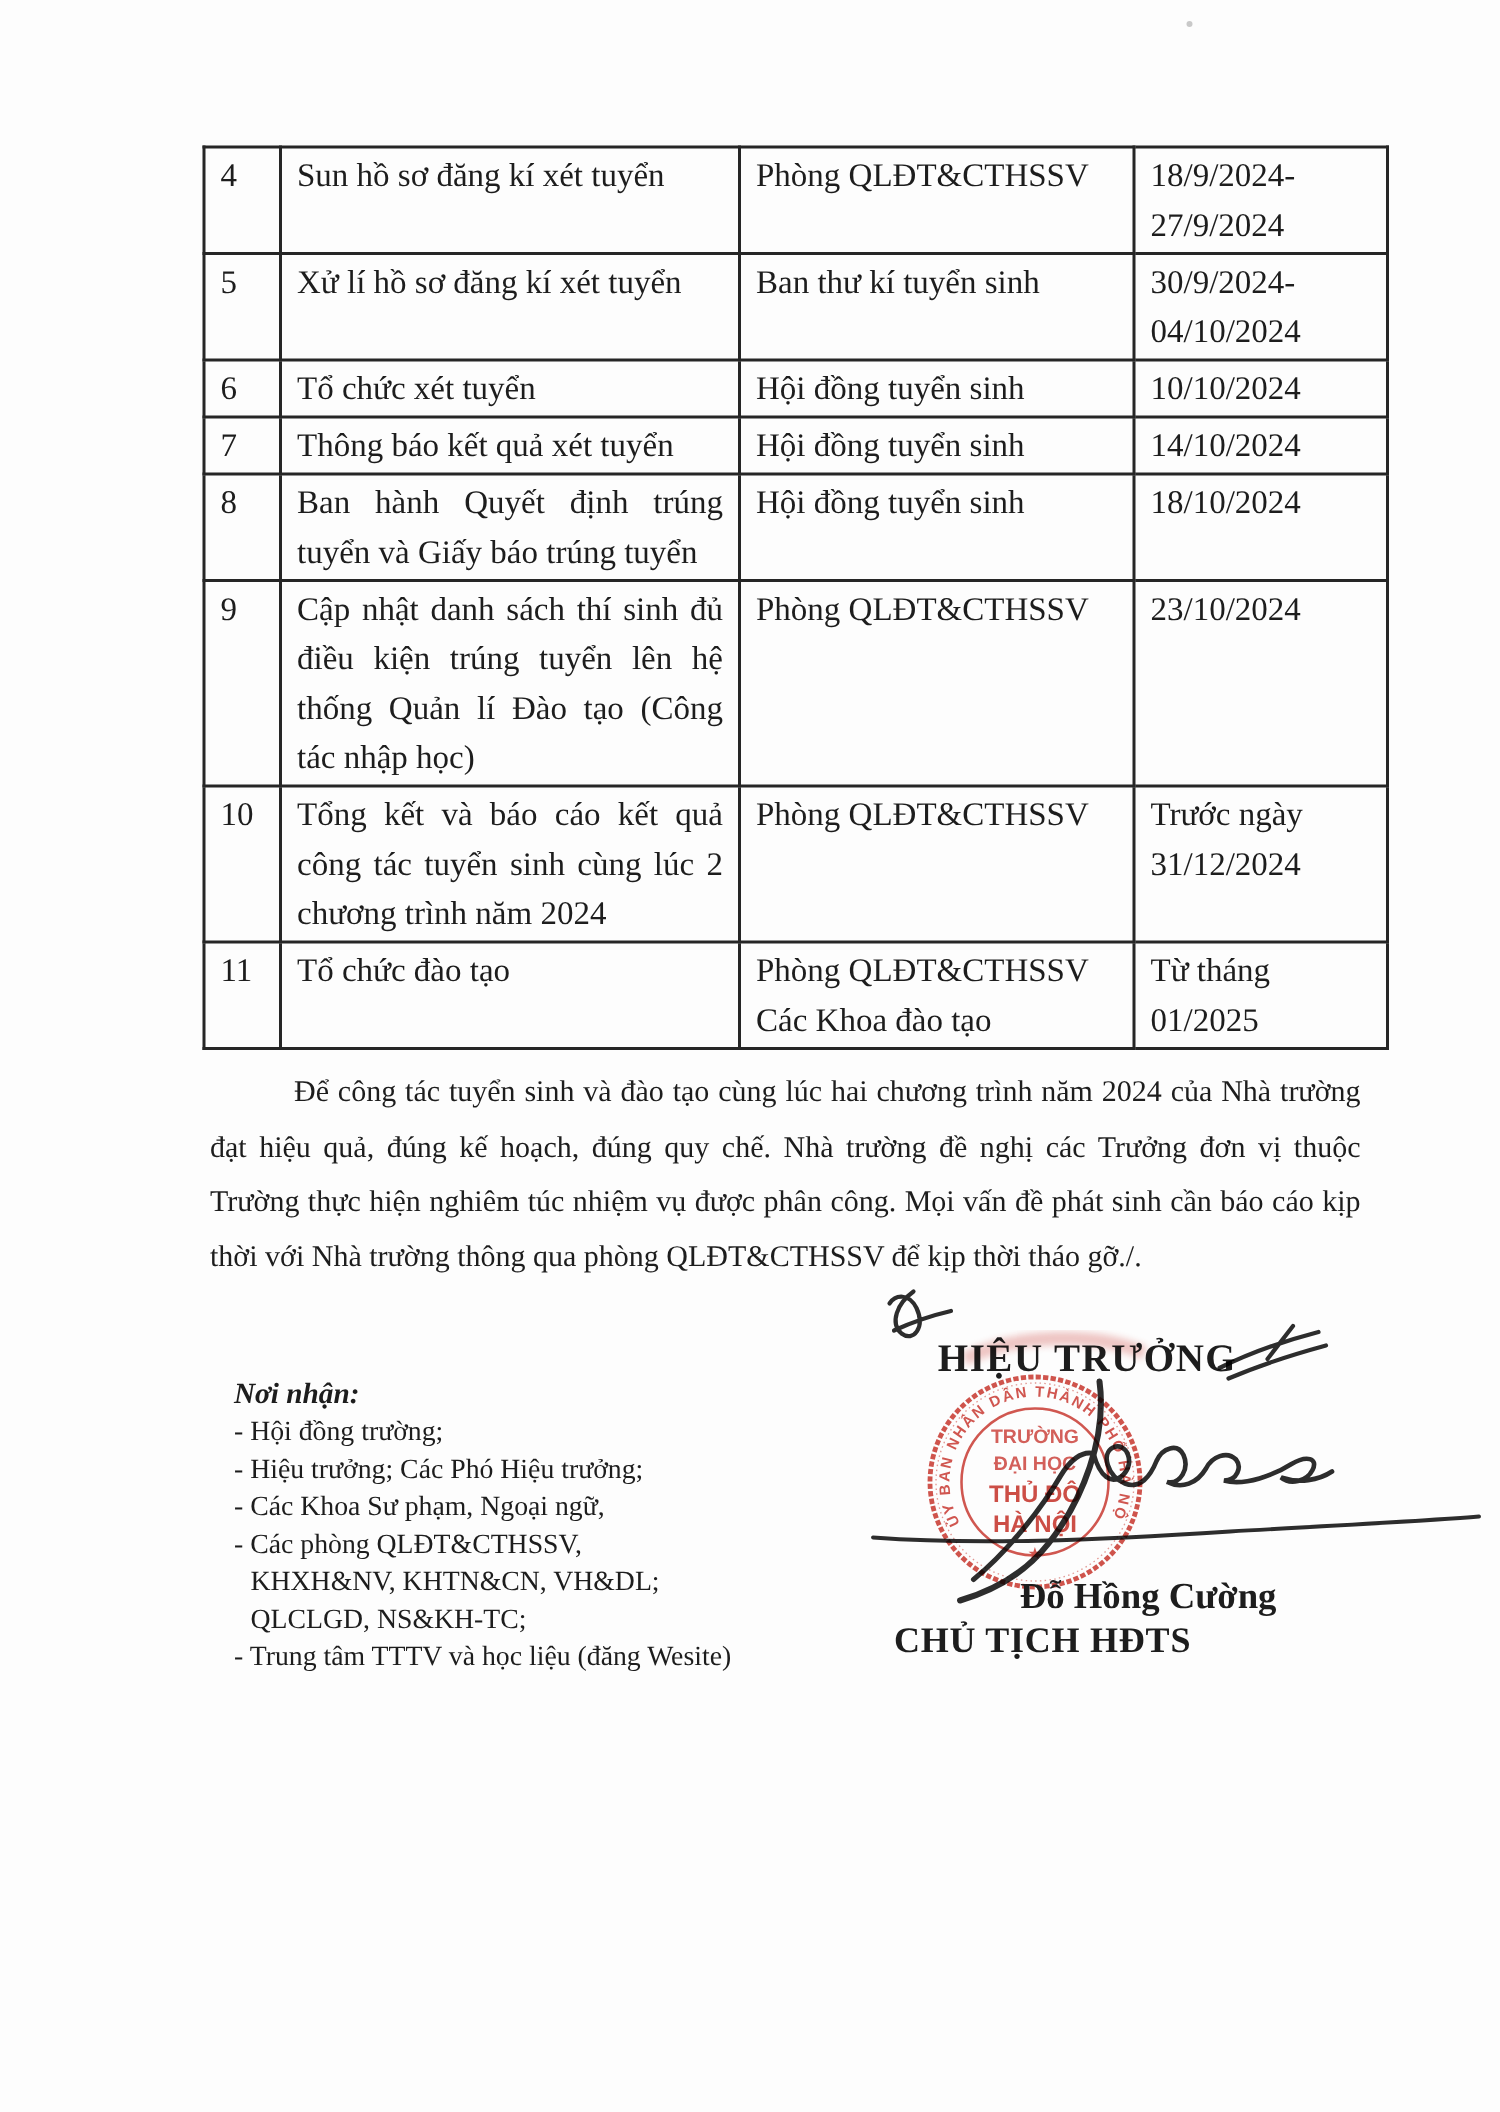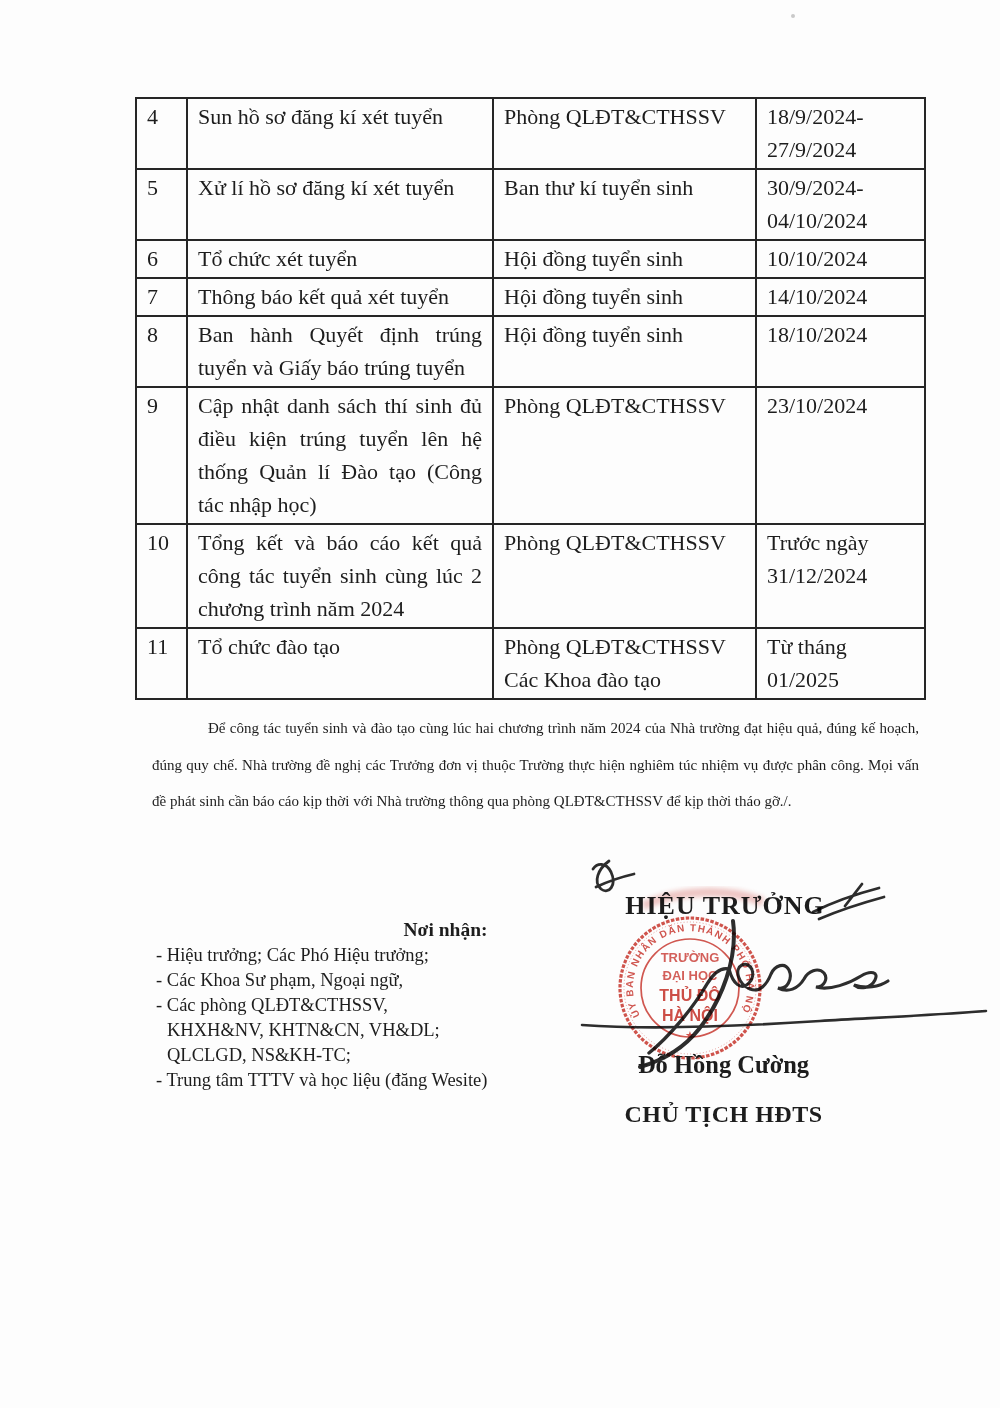--- a/index.html
+++ b/index.html
@@ -21,39 +21,39 @@
   }
   col.w-no{width:51px;}
   col.w-task{width:306px;}
   col.w-unit{width:263px;}
   col.w-time{width:169px;}
   td.c-no{padding-left:9px;}
   td.c-task{text-align:justify;}
   td.c-time{padding-left:7px;padding-right:4px;}
   
   .body-par{
-    position:absolute;left:152px;top:710px;width:767px;margin:0;
-    font-size:15px;line-height:36.5px;text-align:justify;text-indent:56px;
+    position:absolute;left:140px;top:710px;width:767px;margin:0;
+    font-size:20px;line-height:36.5px;text-align:justify;text-indent:56px;
   }
   
   .recipients{position:absolute;left:156px;top:916px;font-size:18.5px;line-height:25px;}
-  .recipients .r-title{font-weight:bold;font-size:19.5px;line-height:27px;text-align:right;}
+  .recipients .r-title{font-weight:bold;font-style:italic;font-size:19.5px;line-height:27px;}
   .recipients .cont{padding-left:11px;}
   
   .sig-role{
     position:absolute;left:600px;top:891px;width:250px;text-align:center;
     font-weight:bold;font-size:26px;letter-spacing:1px;
   }
   .sig-name{
-    position:absolute;left:596px;top:1051px;width:255px;text-align:center;
+    position:absolute;left:596px;top:1051px;width:255px;text-align:right;
     font-weight:bold;font-size:24.5px;
   }
   .sig-title{
-    position:absolute;left:596px;top:1081px;width:255px;text-align:center;
-    font-weight:bold;font-size:24px;letter-spacing:.5px;margin-top:20px;
+    position:absolute;left:596px;top:1081px;width:255px;text-align:left;
+    font-weight:bold;font-size:24px;letter-spacing:.5px;
   }
   svg.stamp{
     position:absolute;left:600px;top:898px;width:180px;height:180px;
     mix-blend-mode:multiply;opacity:.93;
   }
   svg.ink{
     position:absolute;left:560px;top:840px;width:440px;height:240px;
     mix-blend-mode:multiply;
   }
   .stamp text{font-family:"Liberation Sans","DejaVu Sans",sans-serif;}
@@ -159,20 +159,21 @@
             <div>01/2025</div>
           </td>
       </tr>
     </tbody>
   </table>
 
   <p class="body-par">Để công tác tuyển sinh và đào tạo cùng lúc hai chương trình năm 2024 của Nhà trường đạt hiệu quả, đúng kế hoạch, đúng quy chế. Nhà trường đề nghị các Trưởng đơn vị thuộc Trường thực hiện nghiêm túc nhiệm vụ được phân công. Mọi vấn đề phát sinh cần báo cáo kịp thời với Nhà trường thông qua phòng QLĐT&amp;CTHSSV để kịp thời tháo gỡ./.</p>
 
   <div class="recipients">
     <div class="r-title">Nơi nhận:</div>
+    <div class="r-line">- Hội đồng trường;</div>
     <div class="r-line">- Hiệu trưởng; Các Phó Hiệu trưởng;</div>
     <div class="r-line">- Các Khoa Sư phạm, Ngoại ngữ,</div>
     <div class="r-line">- Các phòng QLĐT&amp;CTHSSV,</div>
     <div class="r-line cont">KHXH&amp;NV, KHTN&amp;CN, VH&amp;DL;</div>
     <div class="r-line cont">QLCLGD, NS&amp;KH-TC;</div>
     <div class="r-line">- Trung tâm TTTV và học liệu (đăng Wesite)</div>
   </div>
 
   <div class="sig-role">HIỆU TRƯỞNG</div>
 

